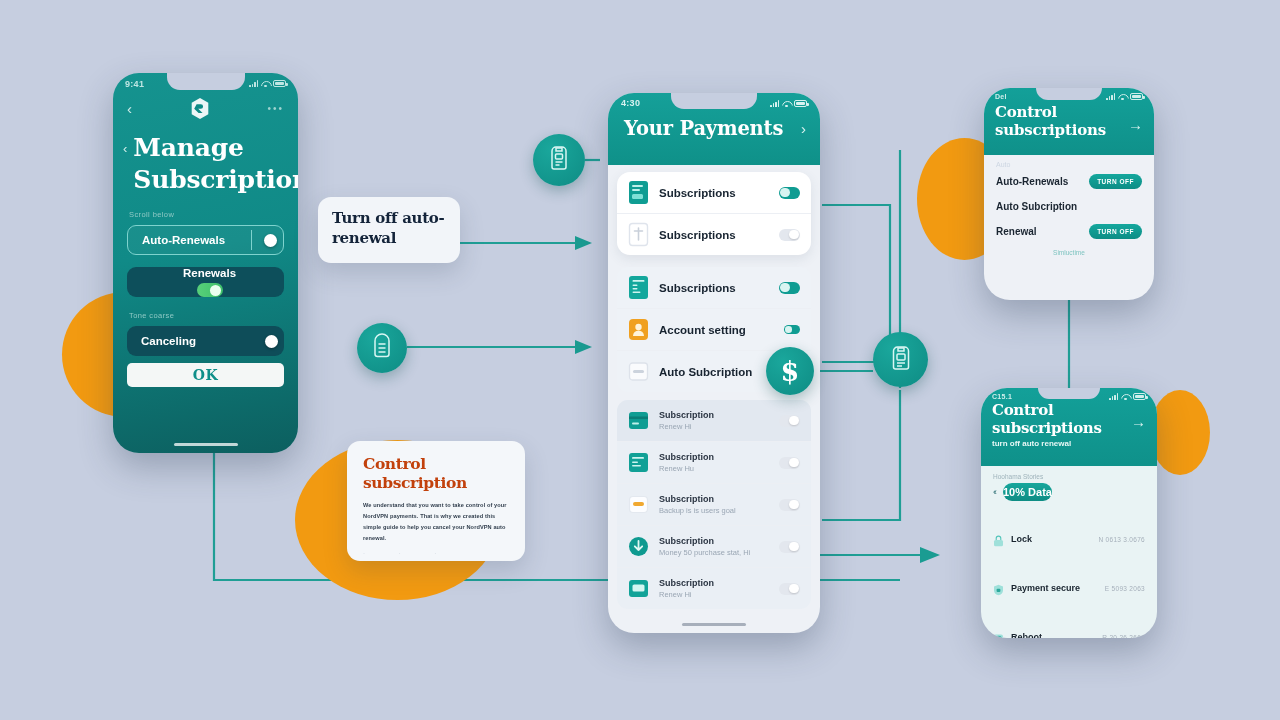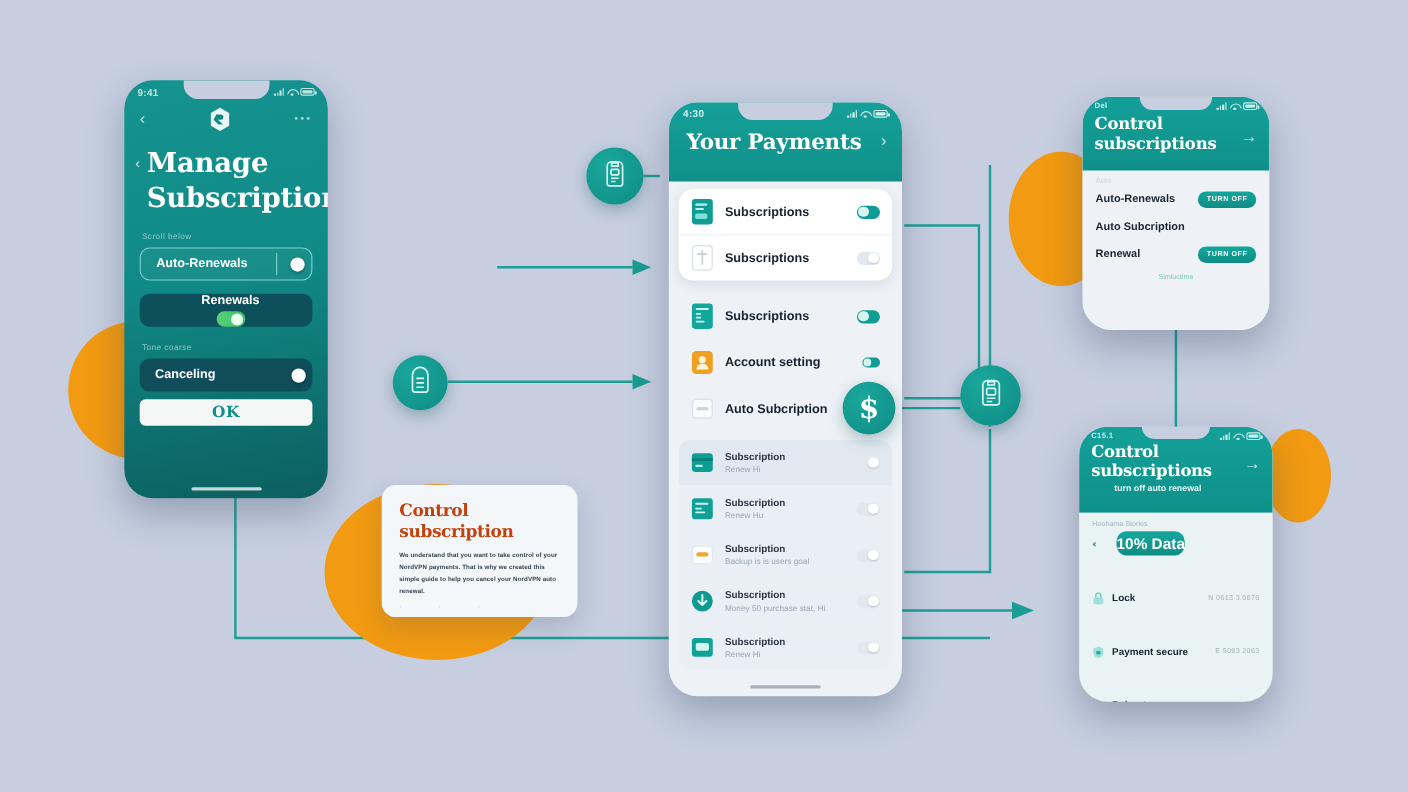--- a/index.html
+++ b/index.html
@@ -142,27 +142,27 @@
   #phone4 { left: 981px; top: 388px; width: 176px; height: 250px;
             background:#e9f3f4; color:#18232e; }
   #phone4 .notch { width: 62px; height: 11px; background:#c6cee0; }
   #phone4 .p4head { background: linear-gradient(180deg,#13a099,#0f918a); color:#fff;
                     height:78px; }
   #phone4 .statusbar { padding: 3px 11px 0 11px; height:13px; color:#cfeeeb; font-size:7px;}
   #phone4 .p4title { display:flex; align-items:flex-start; justify-content:space-between;
                      padding: 1px 11px 0 11px; }
   #phone4 h1 { font-family:"DejaVu Serif",serif; font-size:15px; line-height:1.18;
                font-weight:700; letter-spacing:-.3px; }
-  .p4-sub { font-size:8px; font-weight:700; padding: 2px 25px 0 11px; color:#e6f7f5;margin-left:21px; }
+  .p4-sub { font-size:8px; font-weight:700; padding: 2px 25px 0 11px; color:#e6f7f5; }
   .p4-ghost { font-size:6.5px; color:#9fb3bb; padding: 7px 12px 0 12px; filter: blur(.6px);}
   .p4-chips { display:flex; align-items:center; gap:8px; padding: 3px 12px 0 12px; }
   .dbl-chev { color:#2c6e73; font-size:9px; letter-spacing:-2px; }
   .data-pill { background: linear-gradient(180deg,#17a79c,#0e8d84); color:#fff;
-               font-size:14px; font-weight:700; padding: 3px 0; border-radius:9px;
-               margin-left:12px; }
+               font-size:11px; font-weight:700; padding: 3px 0; border-radius:9px;
+               margin-left:0; }
   .p4row { display:flex; align-items:center; gap:7px; padding: 5px 12px; margin-top: 27px; }
   .p4row .nm { font-size:9px; font-weight:700; flex:1; }
   .p4row .val { font-size:6.5px; color:#a6b0bb; filter: blur(.55px); letter-spacing:.3px;}
   .mini-ico { width:11px; height:12px; flex:0 0 auto; }
   .p4-foot { text-align:center; font-size:6.5px; color:#86bfbd; padding-top:5px;
              filter: blur(.5px); }
 
   
   .callout { position:absolute; background:#f2f5f9; border-radius:13px;
              box-shadow: 0 10px 24px rgba(45,60,85,.18); }
@@ -533,20 +533,23 @@
           </svg>
       </span>
       <span class="nm">Subcription</span>
       <span class="val">S 1.0636 2065</span>
     </div>
     <div class="p4-foot">Woodsmd</div>
   </div>
 
   <div class="orange-circle oc-mid"></div>
 
+  <div class="callout" id="callout1">
+    <div class="ct">Turn off auto-renewal</div>
+  </div>
 
   <div class="callout" id="callout2">
     <div class="ct">Control subscription</div>
     <div class="cb">We understand that you want to take control of your NordVPN payments. That is why we created this simple guide to help you cancel your NordVPN auto renewal.</div>
     <div class="cdots">· · ·</div>
   </div>
 
   <div class="node" id="node1">
     <span>
       <svg viewBox="0 0 26 28" width="26" height="28">

